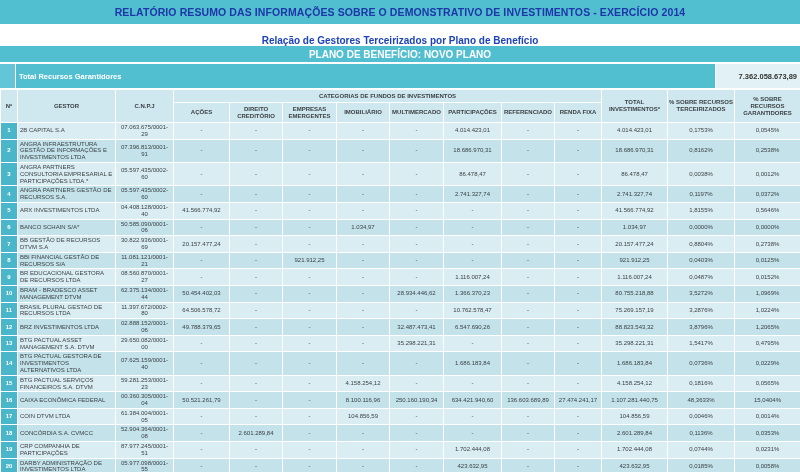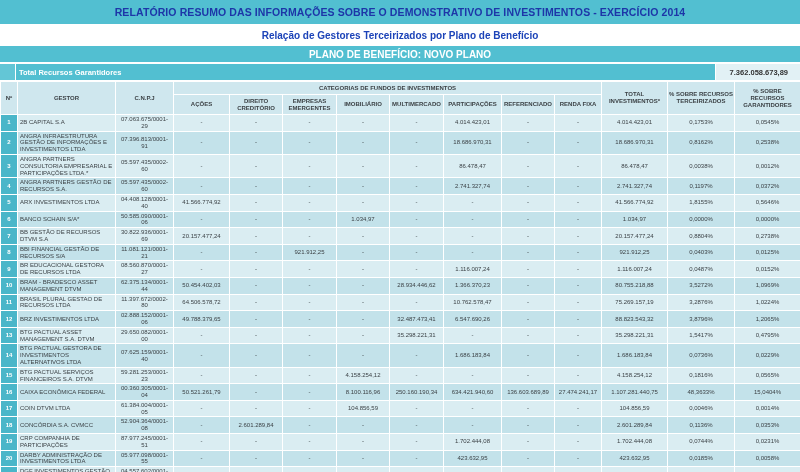--- a/index.html
+++ b/index.html
@@ -6,30 +6,30 @@
     --teal:#52bfd1; --teal-dark:#49b5c8; --title-blue:#1d36a8; --sub-blue:#1c43b8;
     --header-bg:#cfe7ee; --row-light:#daedf2; --row-dark:#c3e2ea; --num-bg:#4ab6c9;
     --value-bg:#e2f1f5; --cell-text:#3c4246;
   }
   *{box-sizing:border-box;margin:0;padding:0;}
   html,body{width:800px;height:472px;overflow:hidden;background:#fff;
     font-family:"Liberation Sans", sans-serif;}
   .page{width:800px;height:472px;}
   .title-bar{height:24px;background:var(--teal);display:flex;align-items:center;justify-content:center;}
   .title-bar span{color:var(--title-blue);font-weight:bold;font-size:10.5px;letter-spacing:0.1px;}
-  .subtitle-band{height:22px;background:#fff;display:flex;align-items:center;justify-content:center;}
+  .subtitle-band{height:22px;background:#fff;display:flex;align-items:flex-end;justify-content:center;}
   .subtitle-band span{color:var(--sub-blue);font-weight:bold;font-size:10px;}
   .plano-bar{height:16px;background:var(--teal);display:flex;align-items:center;justify-content:center;margin-bottom:2px;}
   .plano-bar span{color:#fff;font-weight:bold;font-size:10px;}
-  .total-row{height:16px;display:flex;align-items:stretch;background:#fff;margin-bottom:1px;}
+  .total-row{height:24px;display:flex;align-items:stretch;background:#fff;margin-bottom:1px;}
   .total-stub{width:16px;background:#63c6d6;border-right:1px solid #fff;}
   .total-label{flex:1;background:var(--teal);color:#fff;font-weight:bold;font-size:7.5px;
     display:flex;align-items:center;padding-left:3px;border-right:1px solid #fff;}
   .total-value{width:84px;background:var(--value-bg);color:#333;font-weight:bold;font-size:7.5px;
-    display:flex;align-items:center;justify-content:flex-end;padding-right:12px;}
+    display:flex;align-items:center;justify-content:flex-end;padding-right:3px;}
   table{width:800px;border-collapse:collapse;table-layout:fixed;}
   th,td{border:1px solid #ffffff;font-size:6px;color:var(--cell-text);overflow:hidden;}
   thead th{background:var(--header-bg);font-weight:bold;text-align:center;vertical-align:middle;
     padding:1px 1px;line-height:7px;font-size:6px;}
   thead tr.grp th{height:13px;}
   thead tr.cats th{height:20px;}
   tbody td{padding:1px 2px;line-height:6.8px;vertical-align:middle;}
   tbody tr.odd td{background:var(--row-light);}
   tbody tr.even td{background:var(--row-dark);}
   tbody td.num{background:var(--num-bg)!important;color:#fff;font-weight:bold;text-align:center;}

